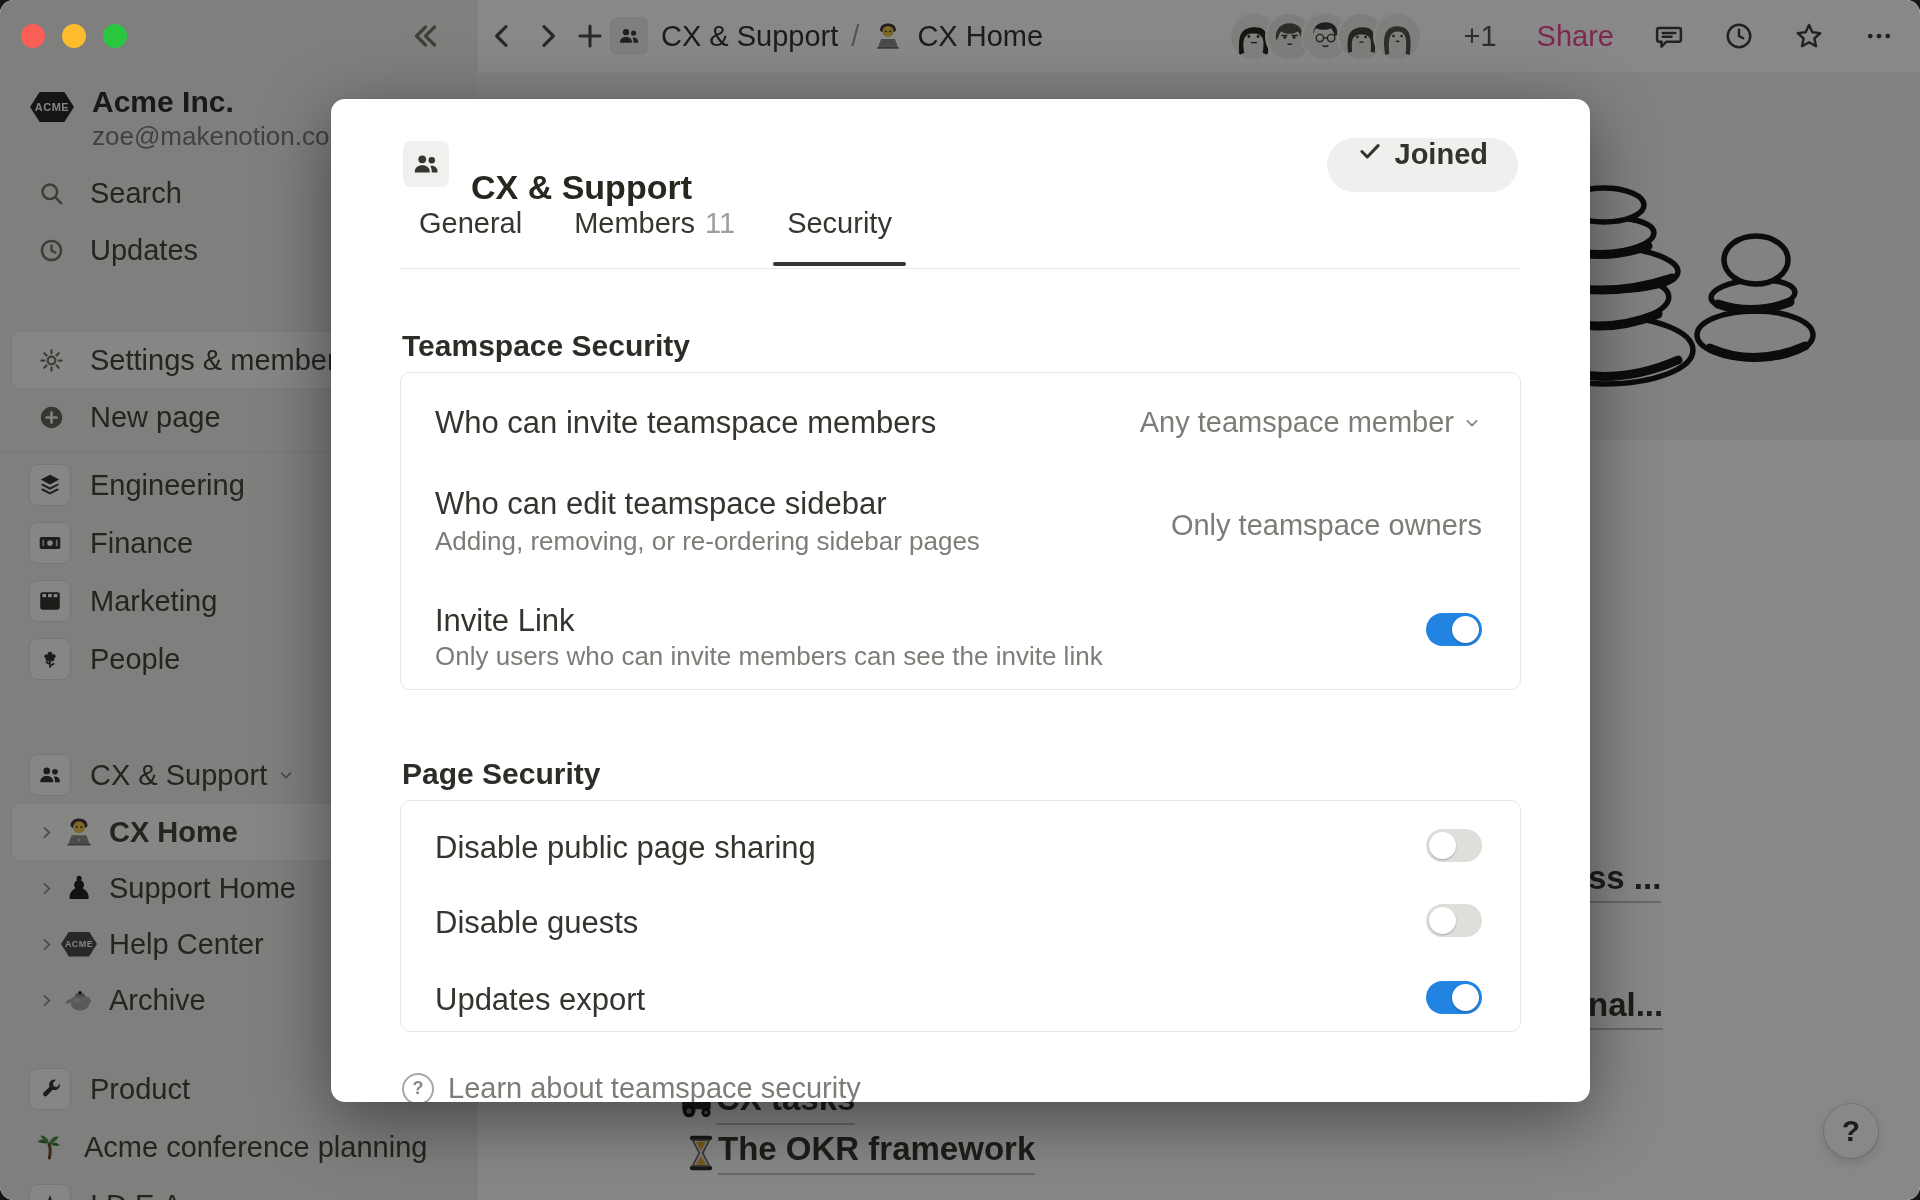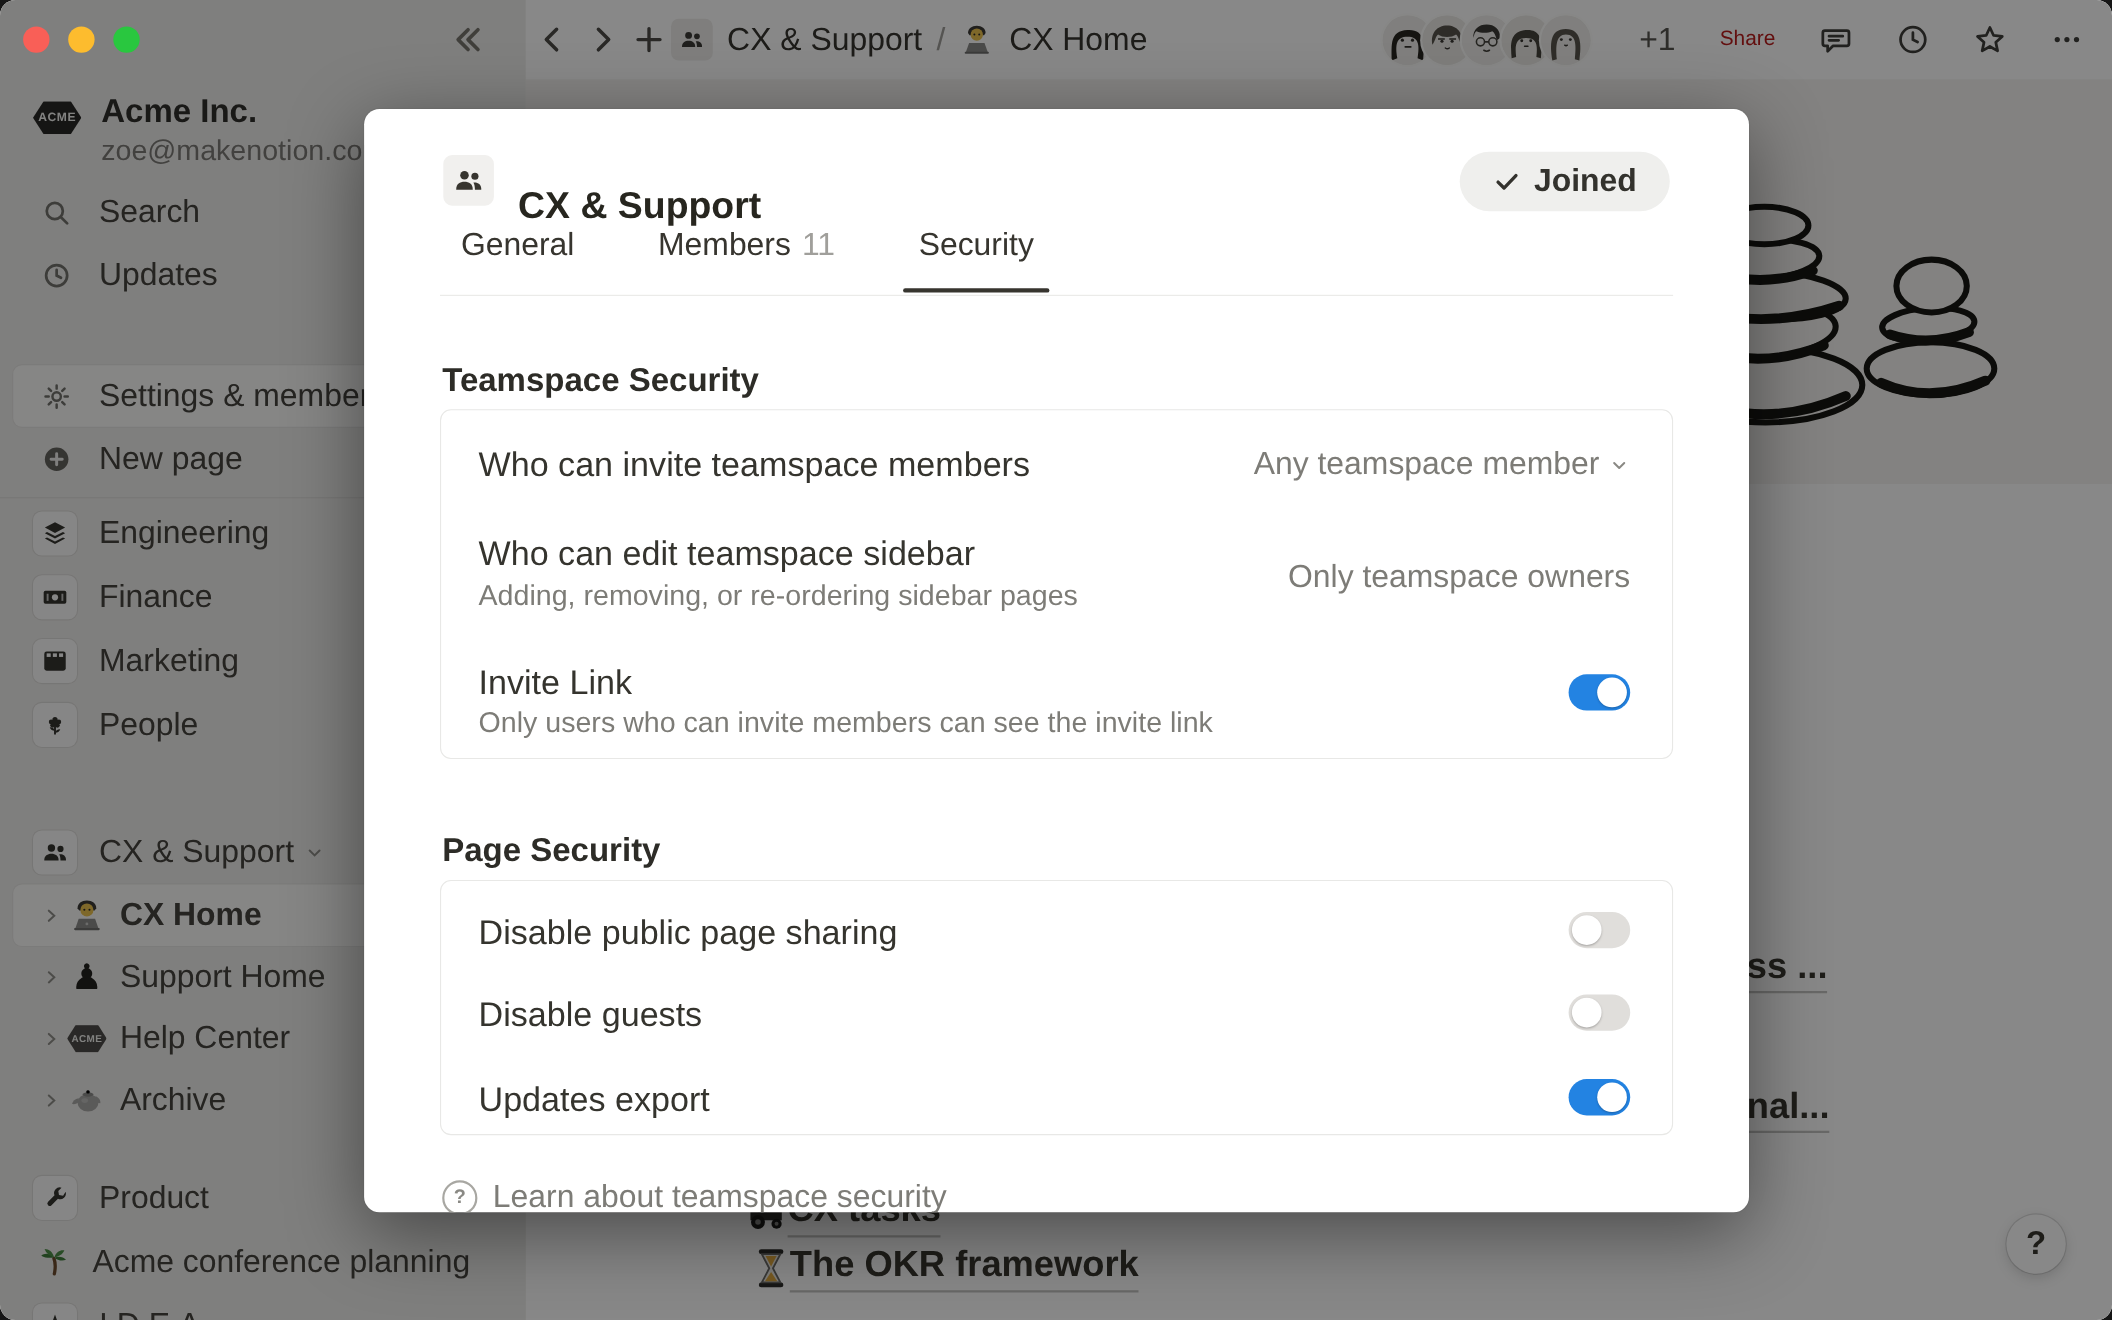--- a/index.html
+++ b/index.html
@@ -43,21 +43,21 @@
   .tb-ic{position:absolute;top:0;height:72px;display:flex;align-items:center;color:#4c4b47;}
   .collapse{position:absolute;left:406px;top:0;height:72px;display:flex;align-items:center;color:#77766f;z-index:2;}
   .crumb{position:absolute;left:132px;top:0;height:72px;display:flex;align-items:center;gap:13px;font-size:29px;font-weight:500;color:#35342f;}
   .crumb-tile{width:38px;height:38px;border-radius:7px;background:#eeedeb;display:flex;align-items:center;justify-content:center;color:#3b3a36;}
   .crumb-sep{color:#9f9e99;}
   .tb-right{position:absolute;right:26px;top:0;height:72px;display:flex;align-items:center;gap:40px;}
   .avatars{display:flex;align-items:center;}
   .av{width:45px;height:45px;border-radius:50%;margin-left:-9px;background:#ecebe8;box-shadow:0 0 0 2px #fdfdfc;overflow:hidden;}
   .av:first-child{margin-left:0;}
   .plus1{font-size:29px;color:#55544f;margin-left:4px;}
-  .share{font-size:19px;font-weight:500;color:#b91c1c;}
+  .share{font-size:29px;font-weight:500;color:#ec4899;}
   .tb-glyph{width:30px;height:30px;color:#3e3d39;}
 
   
   .main{position:absolute;left:478px;top:72px;width:1442px;height:1128px;background:#ffffff;z-index:0;}
   .cover{position:absolute;left:0;top:0;width:1442px;height:368px;background:#f5f4f1;overflow:hidden;}
   .stones{position:absolute;left:1022px;top:78px;}
   .frag{position:absolute;font-size:33px;font-weight:600;color:#37352f;white-space:nowrap;
     border-bottom:2px solid rgba(55,53,47,0.3);padding-bottom:5px;line-height:36px;}
   .plink{position:absolute;display:flex;align-items:center;gap:0;}
   .plink .ptext{font-size:33px;font-weight:600;color:#37352f;border-bottom:2px solid rgba(55,53,47,0.3);padding-bottom:5px;line-height:38px;white-space:nowrap;}
@@ -69,22 +69,22 @@
   
   .dim{position:absolute;inset:0;background:rgba(3,3,3,0.47);z-index:40;}
 
   
   .modal{position:absolute;left:331px;top:99px;width:1259px;height:1003px;background:#ffffff;border-radius:14px;
     box-shadow:0 0 0 1px rgba(15,15,15,0.04),0 18px 70px rgba(0,0,0,0.45);z-index:60;overflow:hidden;}
   .m-tile{position:absolute;left:72px;top:42px;width:46px;height:46px;border-radius:8px;background:#f1f0ee;
     display:flex;align-items:center;justify-content:center;color:#37352f;}
   .m-title{position:absolute;left:140px;top:46px;font-size:34px;font-weight:700;color:#27261f;}
   .joined-btn{position:absolute;right:72px;top:39px;height:54px;padding:0 30px;border-radius:27px;background:#efefed;border:none;
-    display:flex;align-items:center;gap:12px;font-size:29px;font-weight:600;color:#33322d;font-family:inherit;}
-  .tabs{position:absolute;left:86px;top:100px;display:flex;gap:72px;}
+    display:flex;align-items:flex-start;gap:12px;font-size:29px;font-weight:600;color:#33322d;font-family:inherit;}
+  .tabs{position:absolute;left:86px;top:100px;display:flex;gap:48px;}
   .tab{font-size:29px;font-weight:500;color:#37352f;padding:8px 2px 26px;position:relative;white-space:nowrap;}
   .tab .cnt{color:#a09f9b;margin-left:10px;}
   .tab.active::after{content:"";position:absolute;left:-12px;right:-12px;bottom:0;height:4px;background:#37352f;border-radius:2px;}
   .tab-div{position:absolute;left:69px;top:169px;width:1121px;height:1px;background:#e9e9e7;}
   .m-h{position:absolute;left:71px;font-size:30px;font-weight:700;color:#2d2c27;}
   .card{position:absolute;left:69px;width:1121px;border:1px solid #e8e8e6;border-radius:10px;background:#fff;box-sizing:border-box;}
   .crow-label{position:absolute;left:34px;font-size:31px;color:#35342e;white-space:nowrap;}
   .crow-sub{position:absolute;left:34px;font-size:26px;color:#7d7c77;white-space:nowrap;}
   .crow-val{position:absolute;right:38px;font-size:29px;color:#7d7c77;display:flex;align-items:center;gap:8px;white-space:nowrap;}
   .toggle{position:absolute;right:38px;width:56px;height:33px;border-radius:17px;}

